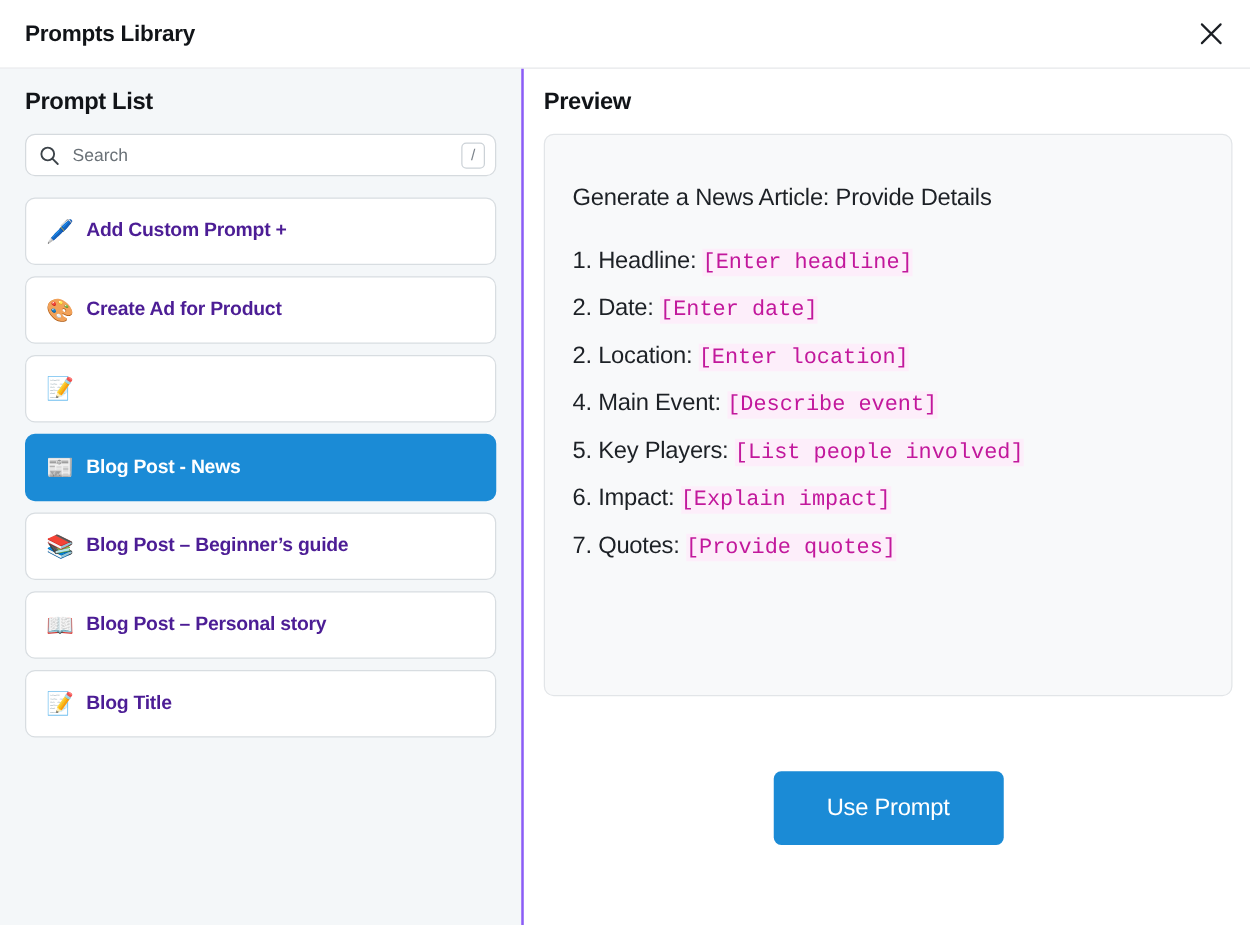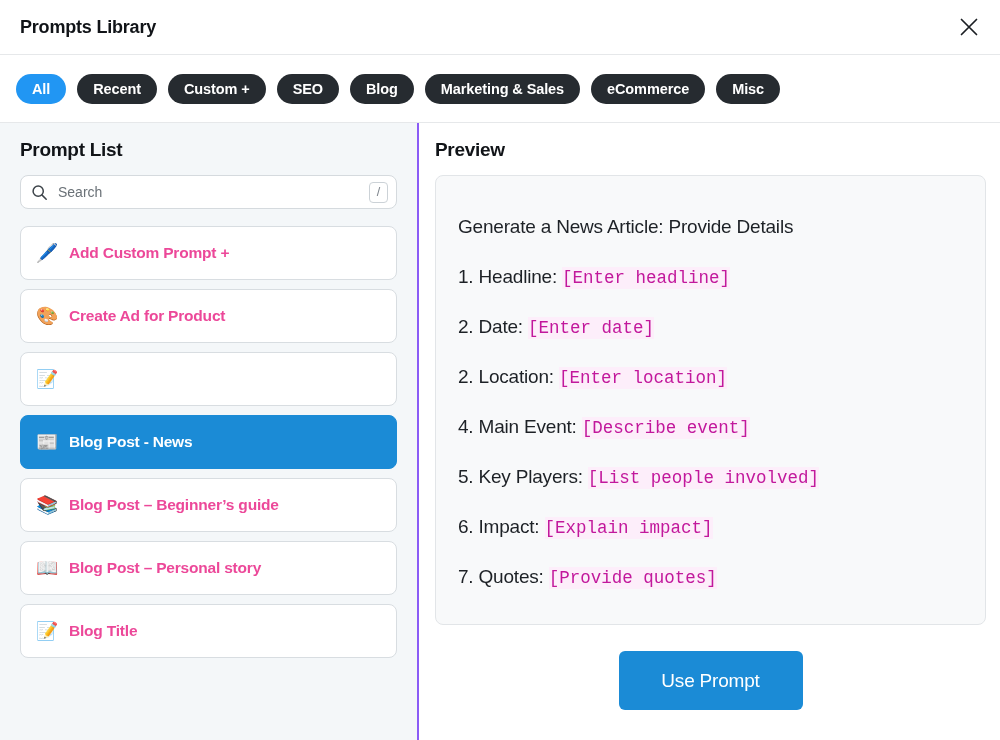--- a/index.html
+++ b/index.html
@@ -165,21 +165,21 @@
     width: 26px;
     flex: 0 0 26px;
     line-height: 1;
     display: flex;
     align-items: center;
     justify-content: center;
   }
   .prompt-label {
     font-size: 15.5px;
     font-weight: bold;
-    color: #ec4899;
+    color: #4c1d95;
     letter-spacing: -0.2px;
     margin-left: 8px;
     white-space: nowrap;
   }
   .prompt-item.selected .prompt-label { color: #ffffff; }
 
   
   .right-panel {
     flex: 1 1 auto;
     background: #ffffff;
@@ -205,21 +205,21 @@
     padding: 40px 22px 20px 22px;
     overflow: hidden;
   }
   .preview-title {
     font-size: 19px;
     color: #1d2126;
     margin: 0 0 26px 0;
     font-weight: normal;
     letter-spacing: -0.2px;
   }
-  .preview-lines { display: flex; flex-direction: column; gap: 23px; }
+  .preview-lines { display: flex; flex-direction: column; gap: 11px; }
   .preview-line {
     font-size: 19px;
     color: #1d2126;
     letter-spacing: -0.2px;
     line-height: 1.42;
     white-space: nowrap;
   }
   .token {
     font-family: "Liberation Mono", "DejaVu Sans Mono", monospace;
     font-size: 17.5px;
@@ -259,30 +259,20 @@
     <div class="titlebar-title">Prompts Library</div>
     <button class="close-btn">
       <span>
         <svg width="22" height="22" viewBox="0 0 22 22" aria-hidden="true">
           <path d="M3.5 3.5 L18.5 18.5 M18.5 3.5 L3.5 18.5" stroke="#1b1f24" stroke-width="1.7" stroke-linecap="round" fill="none"></path>
         </svg>
       </span>
     </button>
   </div>
 
-  <div class="tabbar">
-    <button class="tab-pill active">All</button>
-    <button class="tab-pill">Recent</button>
-    <button class="tab-pill">Custom +</button>
-    <button class="tab-pill">SEO</button>
-    <button class="tab-pill">Blog</button>
-    <button class="tab-pill">Marketing &amp; Sales</button>
-    <button class="tab-pill">eCommerce</button>
-    <button class="tab-pill">Misc</button>
-  </div>
 
   <div class="body">
 
     <div class="left-panel">
       <div class="panel-heading">Prompt List</div>
 
       <div class="search-wrap">
         <span class="search-icon">
           <svg width="17" height="17" viewBox="0 0 17 17" aria-hidden="true">
             <circle cx="7.2" cy="7.2" r="5.1" fill="none" stroke="#3c4349" stroke-width="1.5"></circle>

